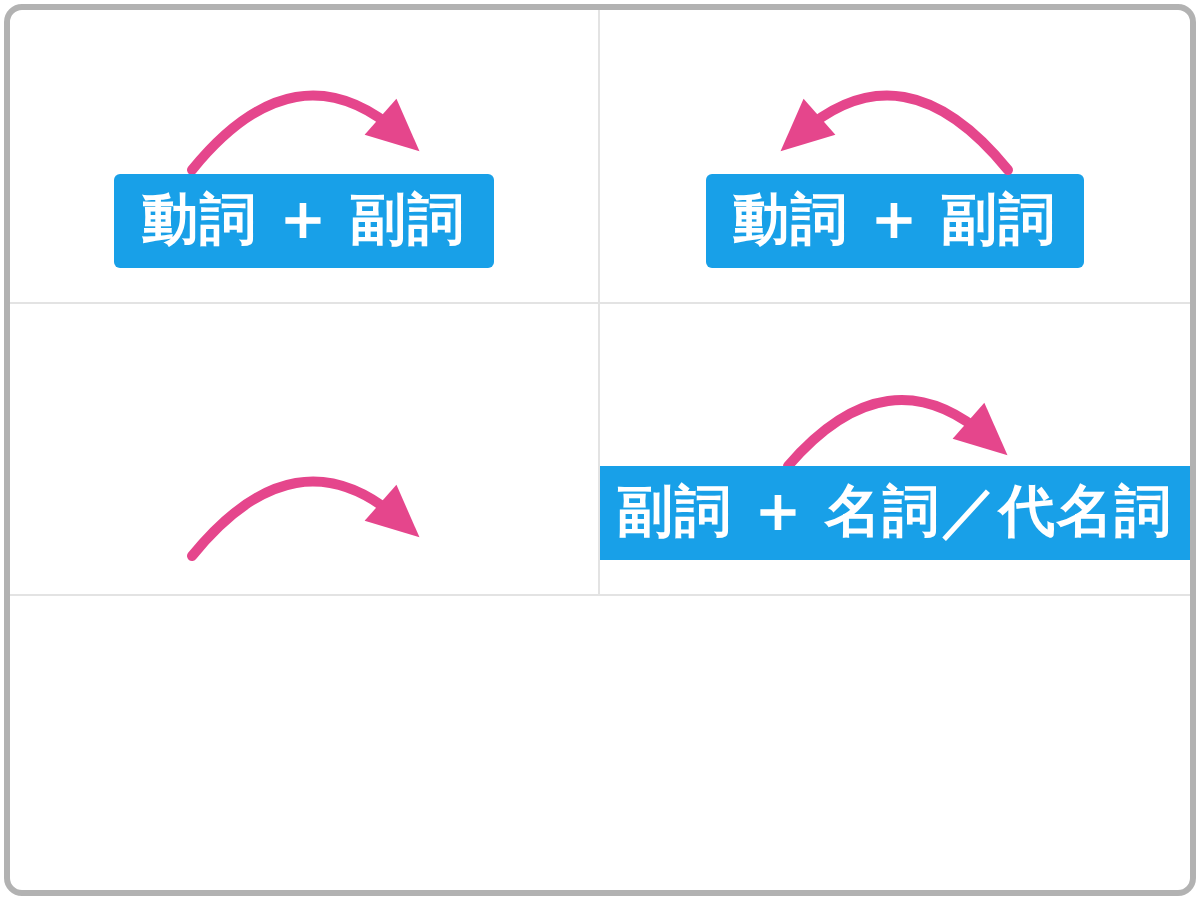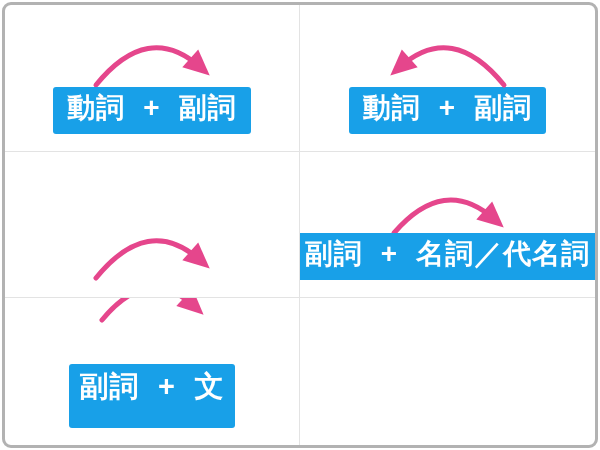--- a/index.html
+++ b/index.html
@@ -56,21 +56,20 @@
   .phrase-box {
     background: var(--blue);
     color: var(--boxtext);
     font-weight: 700;
     font-size: 28px;
     line-height: 1.25;
     padding: 5px 14px 7px 14px;
     border-radius: 3px;
     white-space: nowrap;
     letter-spacing: 1px;
-    font-family: Liberation Mono, monospace;
   }
   .cell:nth-child(5) .phrase-box { font-size: 29px; padding: 7px 10px 21px 10px; margin-top: 44px; }
 </style>
 </head>
 <body>
 
 <div class="frame">
 
   <div class="cell">
     <svg class="arrow" width="140" height="64" viewBox="0 0 140 64">
@@ -113,25 +112,14 @@
       <defs>
         <marker id="ah4" markerUnits="userSpaceOnUse" markerWidth="30" markerHeight="26" refX="14" refY="13" orient="auto">
           <path class="head" d="M1,1 L27,13 L1,25 Z" fill="#e5468c"></path>
         </marker>
       </defs>
       <path class="curve" d="M 12 48 Q 62 -10 112 34" marker-end="url(#ah4)"></path>
     </svg>
     <div class="phrase-box">副詞 + 名詞／代名詞</div>
   </div>
 
-  <div class="cell">
-    <svg class="arrow" width="124" height="50" viewBox="0 0 124 50">
-      <defs>
-        <marker id="ah5" markerUnits="userSpaceOnUse" markerWidth="30" markerHeight="26" refX="14" refY="13" orient="auto">
-          <path class="head" d="M1,1 L27,13 L1,25 Z" fill="#e5468c"></path>
-        </marker>
-      </defs>
-      <path class="curve" d="M 12 46 Q 58 -10 104 32" marker-end="url(#ah5)"></path>
-    </svg>
-    <div class="phrase-box">副詞 + 文</div>
-  </div>
 
 </div>
 
 </body></html>

